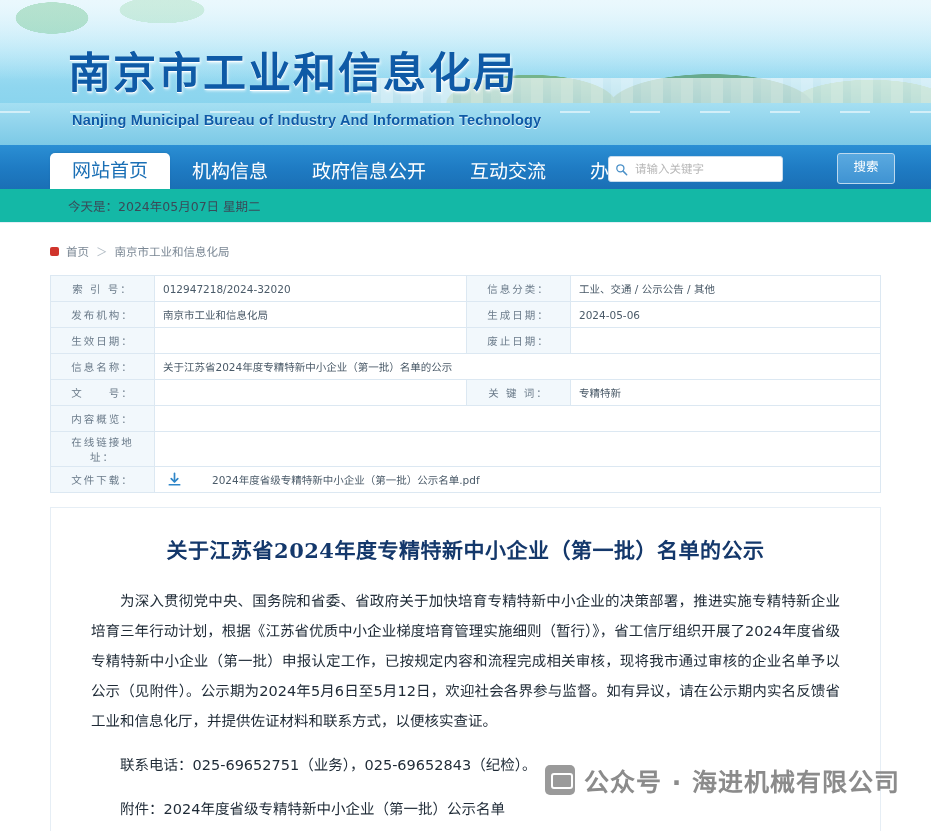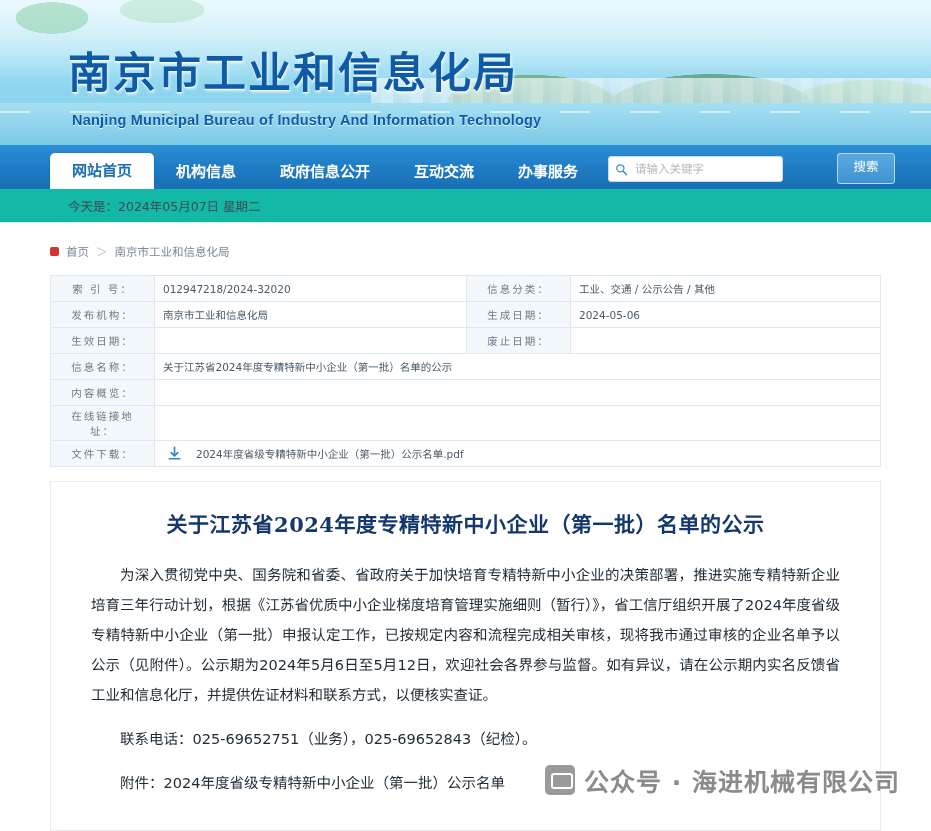--- a/index.html
+++ b/index.html
@@ -73,21 +73,21 @@
     background: linear-gradient(180deg, #2b8fd4 0%, #1f7cc4 50%, #1a6fb5 100%);
   }
   .nav {
     position: absolute; left: 50px; top: 0; height: 44px;
     display: flex; align-items: flex-end;
   }
   .nav .item {
     height: 34px; line-height: 34px;
     padding: 0 22px;
     color: #ffffff;
-    font-size: 15px; font-weight: bold;
+    font-size: 19px; font-weight: normal;
     cursor: pointer;
     white-space: nowrap;
   }
   .nav .item.active {
     background: #ffffff;
     color: #1a6fb5;
     border-radius: 5px 5px 0 0;
     height: 36px; line-height: 36px;
     box-shadow: 0 -1px 2px rgba(0,0,0,.08);
   }
@@ -167,21 +167,21 @@
   }
   .meta td.k {
     width: 104px;
     background: #f2f8fc;
     text-align: center;
     letter-spacing: 2px;
     color: #6b7b8a;
   }
   .meta td.v { color: #4a5a68; }
   .meta td.v.wide { width: 312px; }
-  .dl { display: flex; align-items: center; }
+  .dl { display: flex; align-items: center; gap: 16px; }
   .dl .dlicon {
     width: 15px; height: 15px; margin: 0 14px 0 4px; flex: 0 0 auto;
   }
 
   
   .article {
     margin: 14px 50px 0 50px;
     width: 831px;
     min-height: 320px;
     border: 1px solid #e6eef5;
@@ -308,20 +308,26 @@
     <td class="k">生效日期：</td>
     <td class="v wide"></td>
     <td class="k">废止日期：</td>
     <td class="v"></td>
   </tr>
   <tr>
     <td class="k">信息名称：</td>
     <td class="v" colspan="3">关于江苏省2024年度专精特新中小企业（第一批）名单的公示</td>
   </tr>
   <tr>
+    <td class="k">文　　号：</td>
+    <td class="v wide"></td>
+    <td class="k">关 键 词：</td>
+    <td class="v">专精特新</td>
+  </tr>
+  <tr>
     <td class="k">内容概览：</td>
     <td class="v" colspan="3"></td>
   </tr>
   <tr>
     <td class="k">在线链接地址：</td>
     <td class="v" colspan="3"></td>
   </tr>
   <tr>
     <td class="k">文件下载：</td>
     <td class="v" colspan="3">

